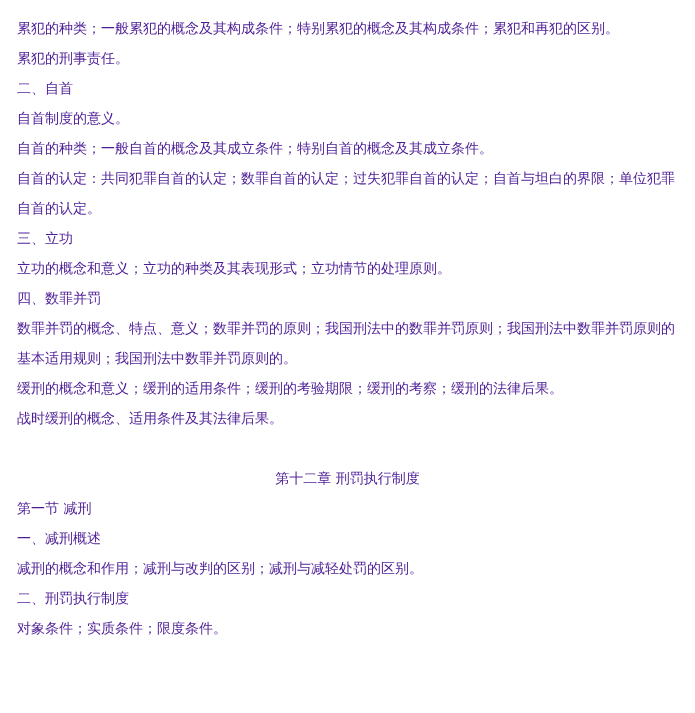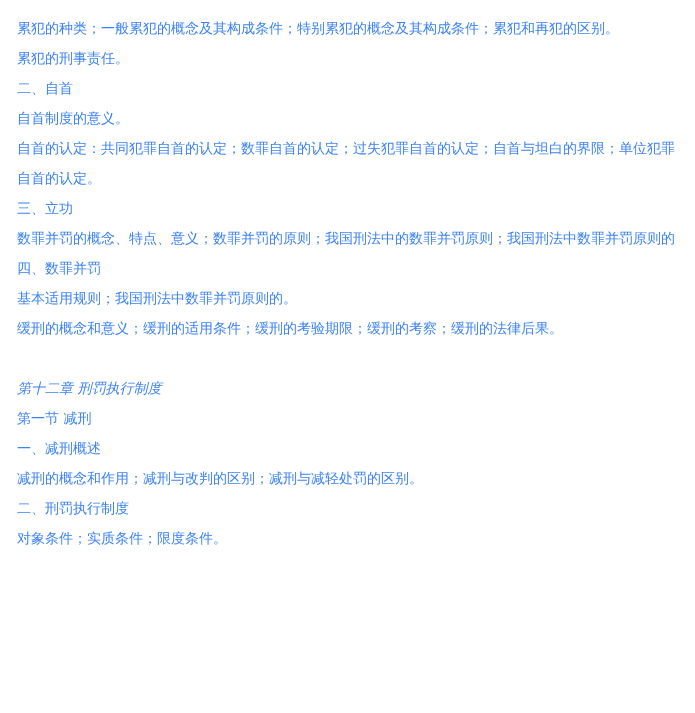--- a/index.html
+++ b/index.html
@@ -8,54 +8,56 @@
     width: 695px;
     height: 713px;
     background: #ffffff;
     overflow: hidden;
   }
   .doc {
     box-sizing: border-box;
     width: 695px;
     height: 713px;
     padding: 13px 17px 0 17px;
-    color: #3b82f6;
+    color: #4c1d95;
     font-family: "DejaVu Sans", "Liberation Sans", sans-serif;
     font-size: 14px;
   }
   .line {
     height: 30px;
     line-height: 30px;
     white-space: nowrap;
     overflow: hidden;
     letter-spacing: 0px;
   }
   .line.blank {
     
   }
   .line.chapter {
-    text-align: left;
-    font-style: italic;
+    text-align: center;
   }
 </style>
 </head>
 <body>
 
 <div class="doc">
     <div class="line body">累犯的种类；一般累犯的概念及其构成条件；特别累犯的概念及其构成条件；累犯和再犯的区别。</div>
     <div class="line body">累犯的刑事责任。</div>
     <div class="line body">二、自首</div>
     <div class="line body">自首制度的意义。</div>
+    <div class="line body">自首的种类；一般自首的概念及其成立条件；特别自首的概念及其成立条件。</div>
     <div class="line body">自首的认定：共同犯罪自首的认定；数罪自首的认定；过失犯罪自首的认定；自首与坦白的界限；单位犯罪</div>
     <div class="line body">自首的认定。</div>
     <div class="line body">三、立功</div>
+    <div class="line body">立功的概念和意义；立功的种类及其表现形式；立功情节的处理原则。</div>
+    <div class="line body">四、数罪并罚</div>
     <div class="line body">数罪并罚的概念、特点、意义；数罪并罚的原则；我国刑法中的数罪并罚原则；我国刑法中数罪并罚原则的</div>
-    <div class="line body">四、数罪并罚</div>
     <div class="line body">基本适用规则；我国刑法中数罪并罚原则的。</div>
     <div class="line body">缓刑的概念和意义；缓刑的适用条件；缓刑的考验期限；缓刑的考察；缓刑的法律后果。</div>
+    <div class="line body">战时缓刑的概念、适用条件及其法律后果。</div>
     <div class="line blank"></div>
     <div class="line chapter">第十二章 刑罚执行制度</div>
     <div class="line body">第一节 减刑</div>
     <div class="line body">一、减刑概述</div>
     <div class="line body">减刑的概念和作用；减刑与改判的区别；减刑与减轻处罚的区别。</div>
     <div class="line body">二、刑罚执行制度</div>
     <div class="line body">对象条件；实质条件；限度条件。</div>
   </div>
 
 </body></html>

